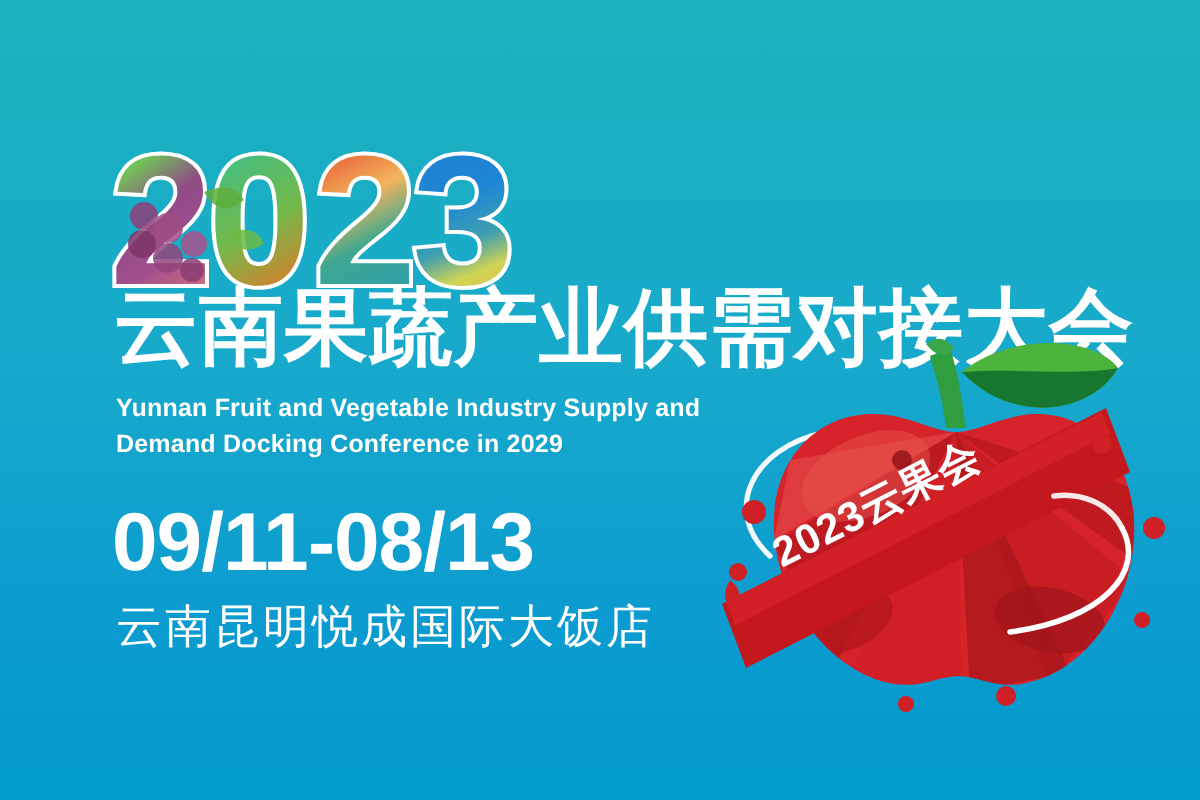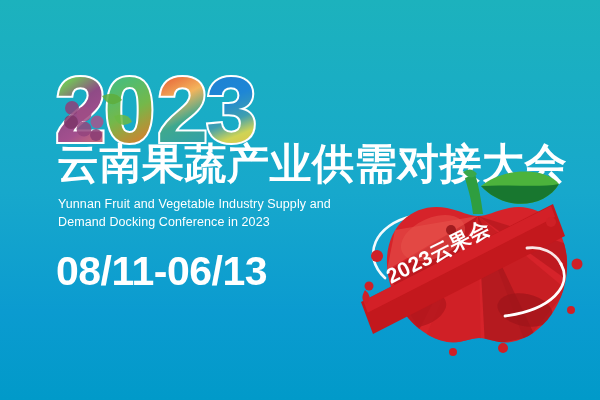--- a/index.html
+++ b/index.html
@@ -18,21 +18,21 @@
 
   
   .cn-title{
     position:absolute;left:57px;top:145px;
     font-size:42px;line-height:37px;font-weight:700;color:#ffffff;
     letter-spacing:0.5px;white-space:nowrap;
     font-family:"Liberation Sans","DejaVu Sans",sans-serif;
   }
   .en-sub{
     position:absolute;left:58px;top:196px;width:330px;
-    font-size:12.5px;line-height:17.5px;color:#ffffff;font-weight:400;
+    font-size:12.5px;line-height:17.5px;color:#ffffff;font-weight:700;
     letter-spacing:0.1px;
   }
   .en-sub div{white-space:nowrap;}
   .date-line{
     position:absolute;left:56px;top:248px;
     font-size:41px;line-height:46px;font-weight:700;color:#ffffff;
     letter-spacing:-0.5px;white-space:nowrap;
   }
   .venue{
     position:absolute;left:58px;top:298px;
@@ -106,25 +106,26 @@
         <path d="M44 34 q14 -6 20 4 q-12 10 -20 -4 z" fill="#5fae3c"></path>
         <path d="M56 54 q14 -4 18 6 q-13 8 -18 -6 z" fill="#6cba45"></path>
       </g>
     </svg>
   </div>
 
   <div class="cn-title">云南果蔬产业供需对接大会</div>
 
   <div class="en-sub">
     <div>Yunnan Fruit and Vegetable Industry Supply and</div>
-    <div>Demand Docking Conference in 2023</div>
+    <div>Demand Docking Conference in 2029</div>
   </div>
 
-  <div class="date-line">08/11-06/13</div>
+  <div class="date-line">09/11-08/13</div>
 
+  <div class="venue">云南昆明悦成国际大饭店</div>
 
   <div class="apple-wrap">
     <svg class="apple-svg" viewBox="0 0 245 200" xmlns="http://www.w3.org/2000/svg" aria-hidden="true">
       <defs>
         <clipPath id="appleClip">
           <path d="M92 48 C62 42 34 62 32 98 C30 136 58 176 92 182
                    C106 184 114 178 124 178 C134 178 142 184 156 182
                    C190 176 214 138 212 100 C210 64 184 42 154 48
                    C140 51 132 56 123 56 C114 56 106 51 92 48 Z"></path>
         </clipPath>

